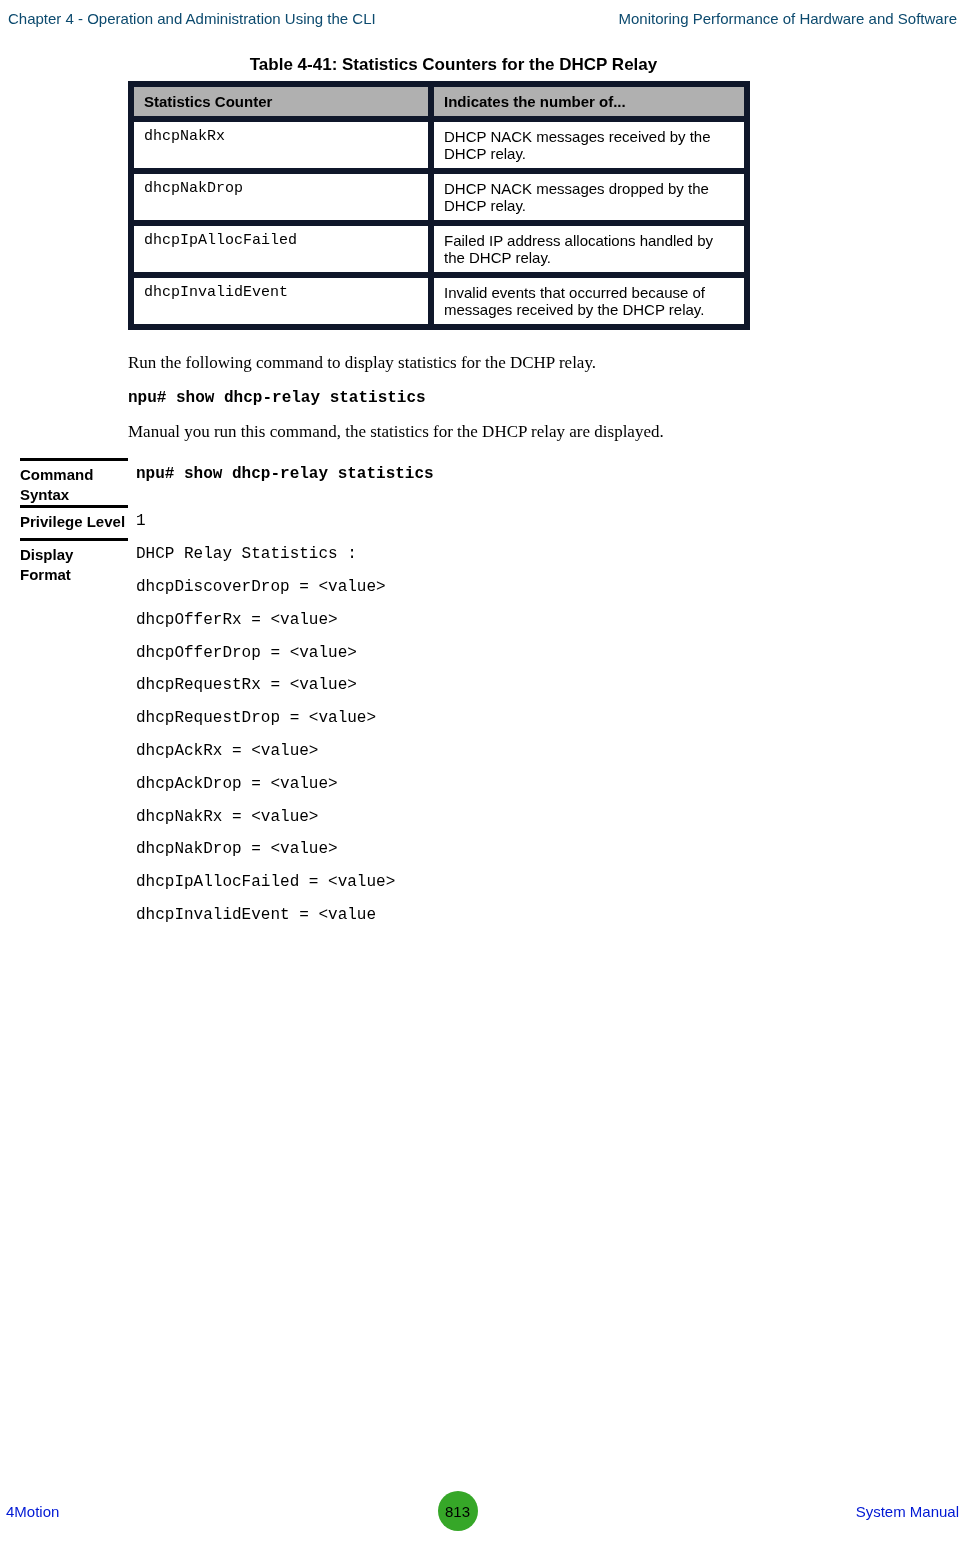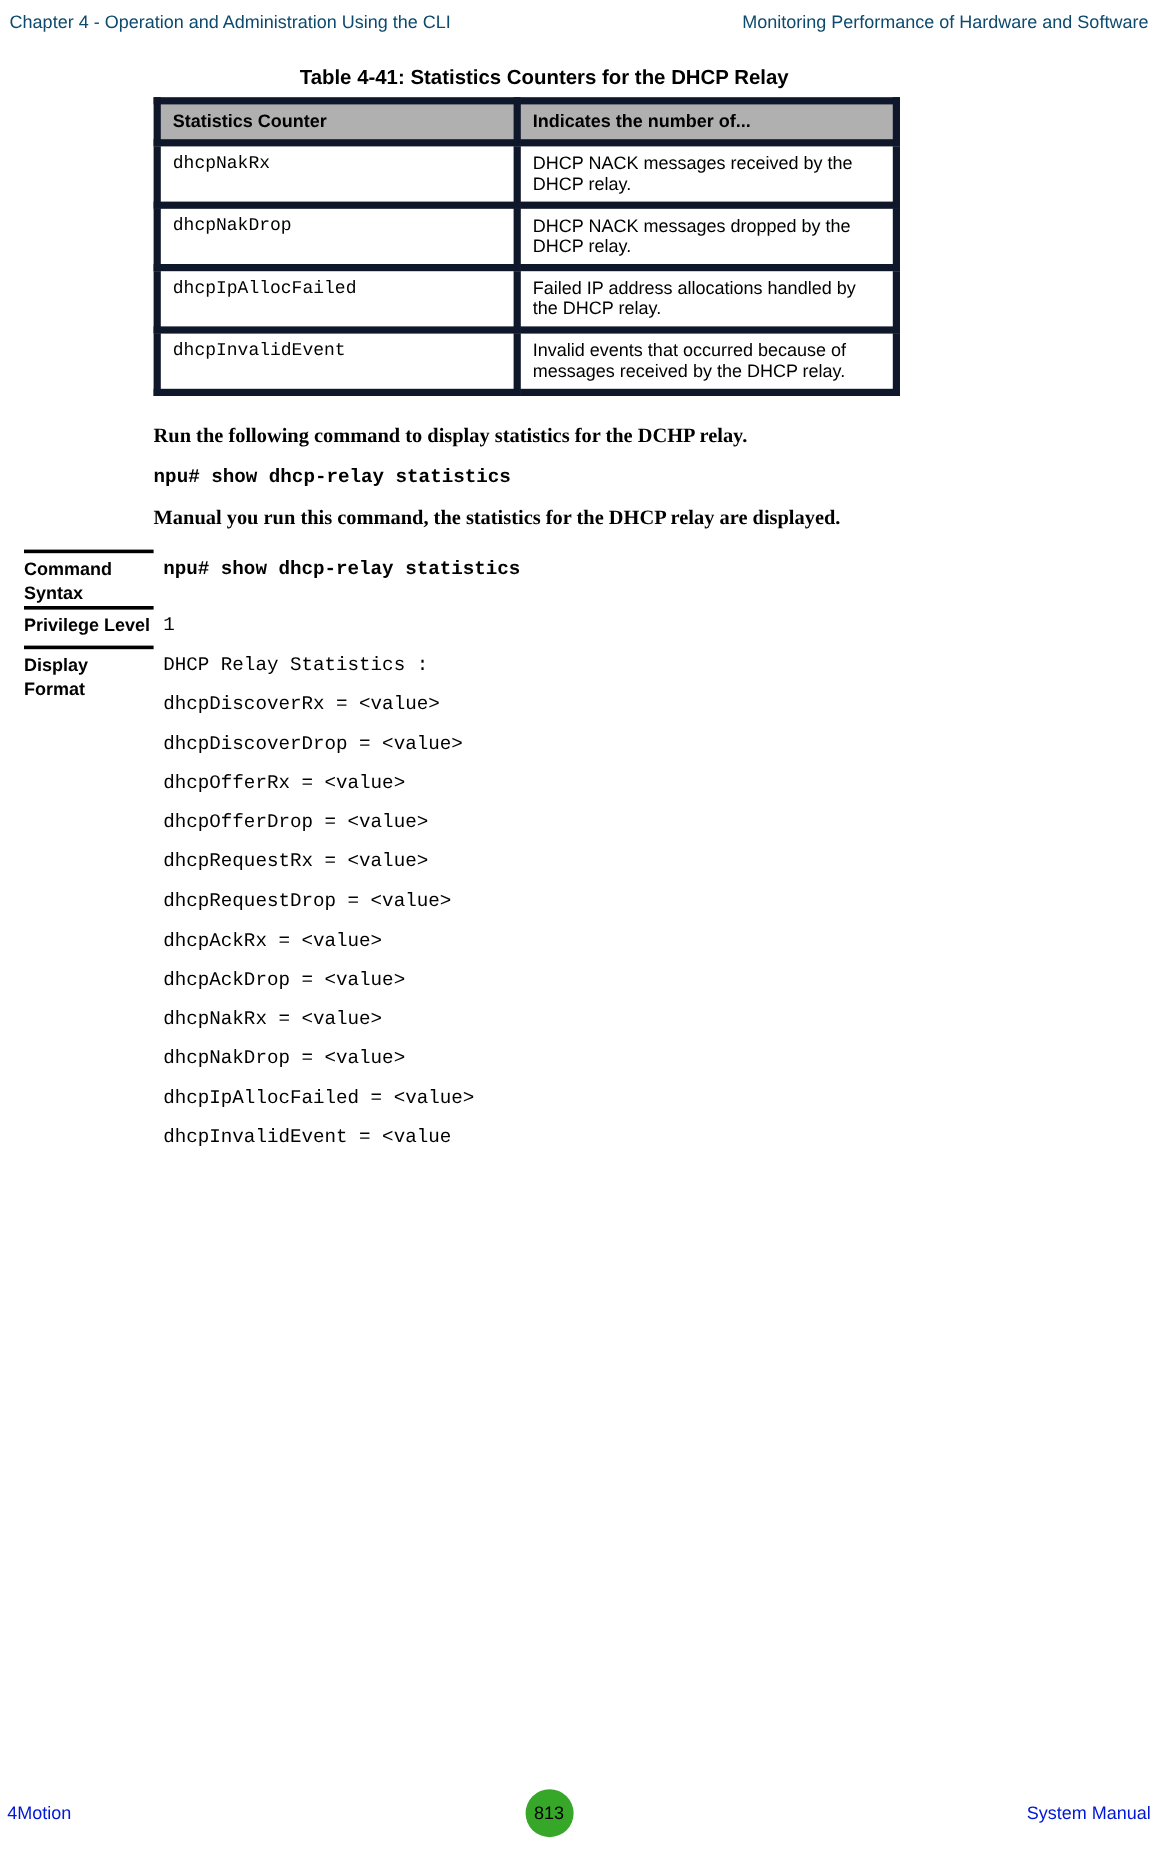--- a/index.html
+++ b/index.html
@@ -53,21 +53,20 @@
   }
   table.stats td:first-child {
     font-family: "Courier New", monospace;
     width: 300px;
   }
   .body-serif {
     font-family: "Book Antiqua", Palatino, serif;
     font-size: 17px;
     line-height: 1.35;
     margin: 10px 0 14px 0;
-    font-weight: bold;
   }
   .cmd-mono {
     font-family: "Courier New", monospace;
     font-weight: bold;
     font-size: 16px;
     margin: 10px 0 14px 0;
   }
   .section-block {
     display: flex;
   }
@@ -165,21 +164,20 @@
 
     <div class="section-block">
       <div class="section-label">Privilege Level</div>
       <div class="section-body">1</div>
     </div>
 
     <div class="section-block">
       <div class="section-label">Display Format</div>
       <div class="section-body">
         <div>DHCP Relay Statistics :</div>
-        <div>dhcpDiscoverRx = &lt;value&gt;</div>
         <div>dhcpDiscoverDrop = &lt;value&gt;</div>
         <div>dhcpOfferRx = &lt;value&gt;</div>
         <div>dhcpOfferDrop = &lt;value&gt;</div>
         <div>dhcpRequestRx = &lt;value&gt;</div>
         <div>dhcpRequestDrop = &lt;value&gt;</div>
         <div>dhcpAckRx = &lt;value&gt;</div>
         <div>dhcpAckDrop = &lt;value&gt;</div>
         <div>dhcpNakRx = &lt;value&gt;</div>
         <div>dhcpNakDrop = &lt;value&gt;</div>
         <div>dhcpIpAllocFailed = &lt;value&gt;</div>

